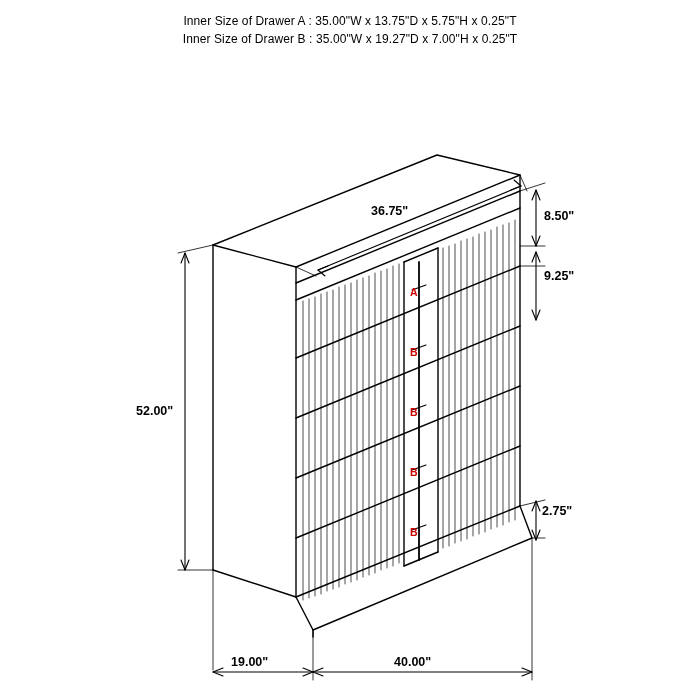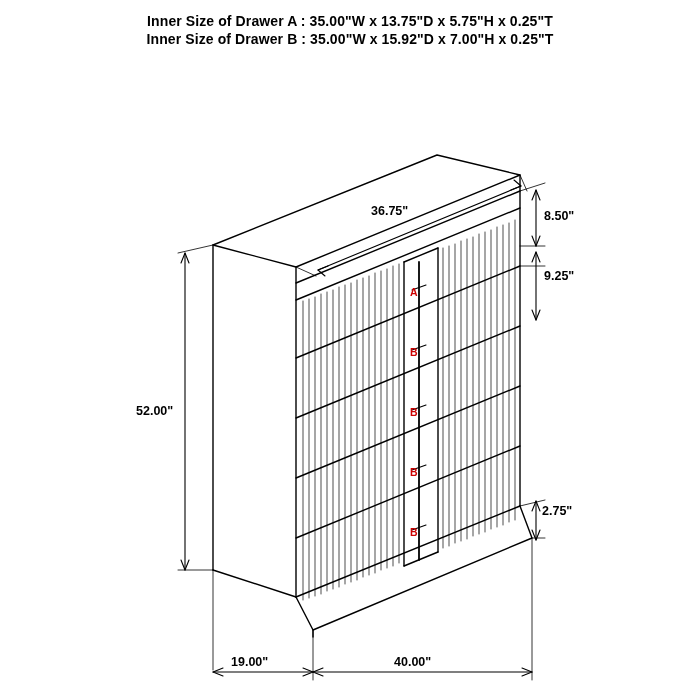--- a/index.html
+++ b/index.html
@@ -21,22 +21,22 @@
     height: 700px;
   }
   .header {
     position: absolute;
     top: 12px;
     left: 0;
     width: 700px;
     text-align: center;
   }
   .header-line {
-    font-size: 14px;
-    font-weight: bold;
+    font-size: 12px;
+    font-weight: normal;
     letter-spacing: 0.1px;
     line-height: 18px;
     white-space: nowrap;
   }
   svg#drawing {
     position: absolute;
     left: 0;
     top: 0;
   }
   .dim-label {
@@ -53,21 +53,21 @@
     white-space: nowrap;
   }
 </style>
 </head>
 <body>
 
 <div id="stage">
 
   <div class="header">
     <div class="header-line">Inner Size of Drawer A : 35.00"W x 13.75"D x 5.75"H x 0.25"T</div>
-    <div class="header-line">Inner Size of Drawer B : 35.00"W x 15.92"D x 7.00"H x 0.25"T</div>
+    <div class="header-line">Inner Size of Drawer B : 35.00"W x 19.27"D x 7.00"H x 0.25"T</div>
   </div>
 
   <svg id="drawing" width="700" height="700" viewBox="0 0 700 700">
 
     <g fill="none" stroke="#000000" stroke-width="1.4" stroke-linejoin="round" stroke-linecap="round">
 
       <path d="M 213 245 L 296 267 L 520 175 L 437 155 Z"></path>
 
       <path d="M 213 245 L 213 570"></path>
       <path d="M 213 570 L 296 597"></path>

